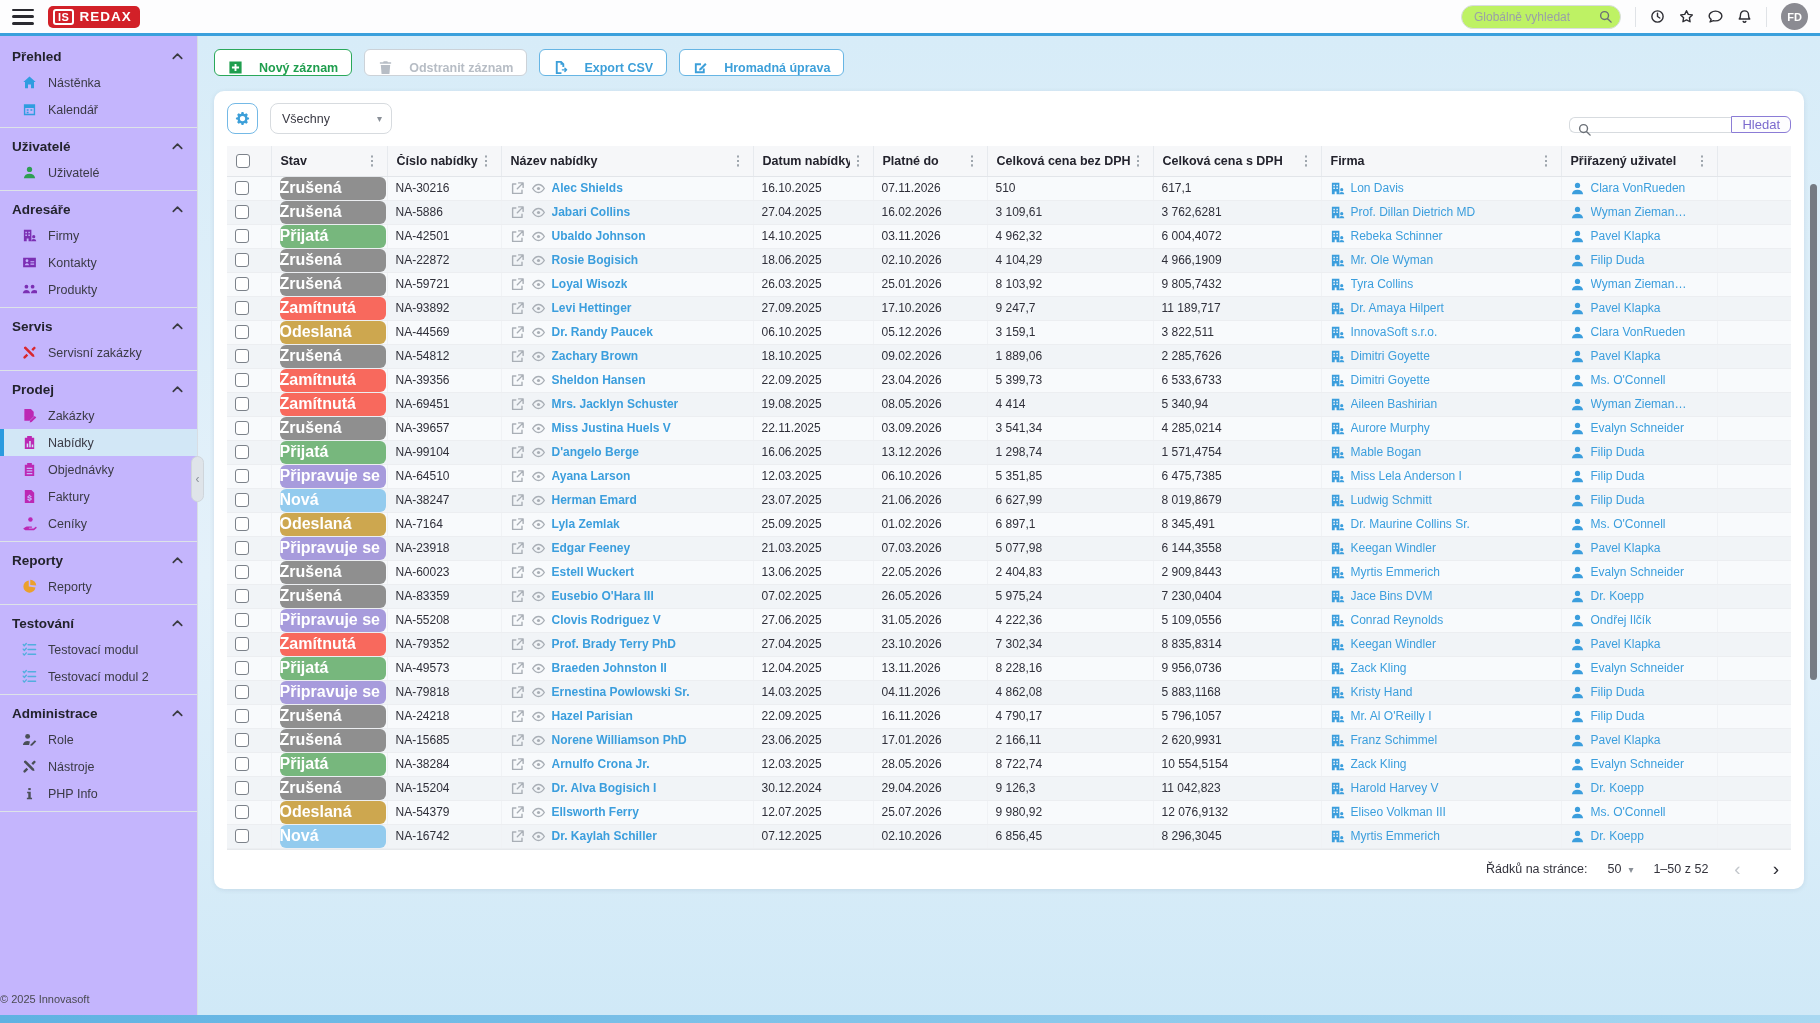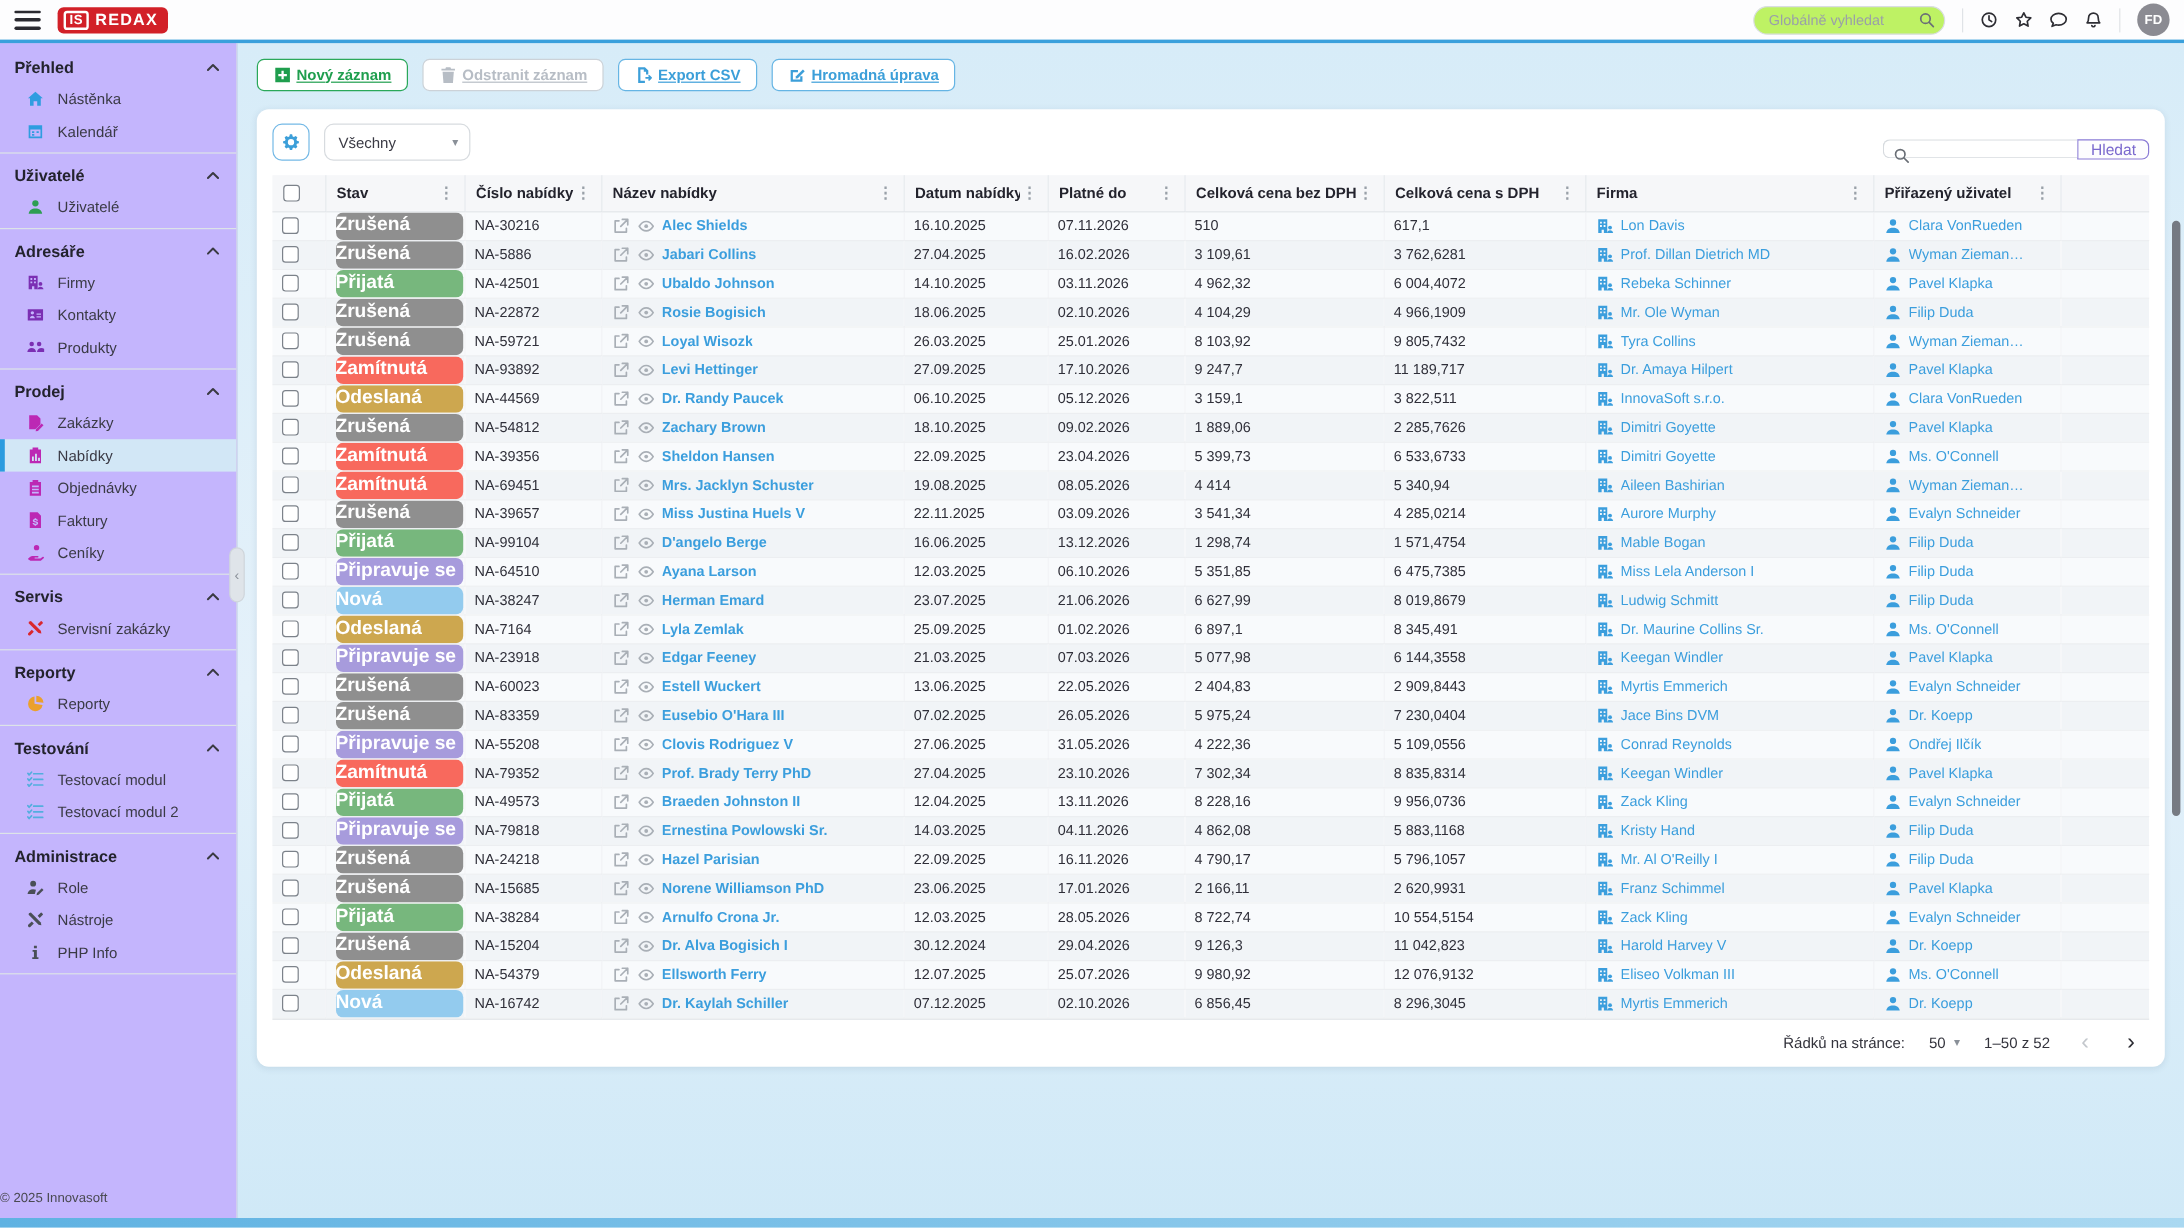--- a/index.html
+++ b/index.html
@@ -66,24 +66,23 @@
     color:#8a9099; font-size:12px; cursor:pointer; z-index:5;
   }
 
   
   .main {
     flex:1; min-width:0; padding:13px 16px 0 16px; position:relative;
     background:linear-gradient(180deg,#d7ecf8 0%,#e4f1fa 55%,#d0e9f7 100%);
   }
   .actions { display:flex; gap:12px; margin-bottom:15px; }
   .btn {
-    display:flex; align-items:center; gap:4px; height:27px; padding:0 13px;
+    display:flex; align-items:flex-end; gap:16px; height:27px; padding:0 13px;
     border-radius:6px; background:#fff; font-size:12.5px; font-weight:700; cursor:pointer;
     border:1px solid transparent;
-    text-decoration:underline;
   }
   .btn .ico { display:flex; }
   .btn-green { border-color:#2aa85a; color:#1f9e4e; }
   .btn-gray  { border-color:#ccd2d8; color:#b7bdc5; cursor:default; }
   .btn-blue  { border-color:#66b5e4; color:#3c9fd9; }
 
   
   .card {
     background:#fff; border-radius:10px; box-shadow:0 1px 5px rgba(40,70,100,.10);
     padding:12px 13px 0 13px;
@@ -298,87 +297,87 @@
                   <circle cx="11.3" cy="5" r="2" fill="currentColor"></circle>
                   <path d="M.8 12c.3-2.2 1.9-3.5 3.9-3.5S8.3 9.8 8.6 12z" fill="currentColor"></path>
                   <path d="M9.4 12c.3-2.2 1.9-3.5 3.9-3.5 1 0 1.9.3 2.7.9V12z" fill="currentColor"></path>
                 </svg>
               </span>
               <span>Produkty</span>
             </div>
           </div>
           <div class="side-section">
             <div class="side-title">
-              <span>Prodej</span>
+              <span>Servis</span>
               <span class="chev">
                 <svg width="15" height="15" viewBox="0 0 16 16">
                   <path d="M3.5 10 8 5.5 12.5 10" fill="none" stroke="currentColor" stroke-width="1.8" stroke-linecap="round" stroke-linejoin="round"></path>
                 </svg>
               </span>
             </div>
             <div class="side-item">
-              <span class="ico" style="color: rgb(188, 40, 180);">
-                <svg width="15" height="15" viewBox="0 0 16 16">
-                  <path d="M2.5 1h7l3 3v5L8 13.5H2.5z" fill="currentColor"></path>
-                  <path d="M8.6 13.4l5-5 1.6 1.6-5 5-2 .4z" fill="currentColor"></path>
-                </svg>
-              </span>
-              <span>Zakázky</span>
-            </div>
-            <div class="side-item sel">
-              <span class="ico" style="color: rgb(188, 40, 180);">
-                <svg width="15" height="15" viewBox="0 0 16 16">
-                  <path fill-rule="evenodd" d="M5.5 1h5v1.8H13V15H3V2.8h2.5V1zM5 9h1.6v4H5V9zm2.7-2.5h1.6V13H7.7V6.5zm2.7 3.5H12v3h-1.6v-3z" fill="currentColor"></path>
-                </svg>
-              </span>
-              <span>Nabídky</span>
-            </div>
-            <div class="side-item">
-              <span class="ico" style="color: rgb(188, 40, 180);">
-                <svg width="15" height="15" viewBox="0 0 16 16">
-                  <path fill-rule="evenodd" d="M5.5 1h5v1.8H13V15H3V2.8h2.5V1zM5 6h6v1.4H5V6zm0 2.8h6v1.4H5V8.8zm0 2.8h6V13H5v-1.4z" fill="currentColor"></path>
-                </svg>
-              </span>
-              <span>Objednávky</span>
-            </div>
-            <div class="side-item">
-              <span class="ico" style="color: rgb(188, 40, 180);">
-                <svg width="15" height="15" viewBox="0 0 16 16">
-                  <path fill-rule="evenodd" d="M3 1h7l3 3v11H3V1zm5.7 5.2v.7c.9.1 1.6.6 1.6 1.5H9c0-.4-.4-.6-1-.6s-1 .2-1 .5c0 .3.3.4 1.1.6 1.2.2 2.3.5 2.3 1.7 0 .9-.7 1.5-1.7 1.6v.8H7.3v-.8c-1-.1-1.8-.7-1.8-1.7h1.4c0 .5.5.7 1.1.7.7 0 1.1-.2 1.1-.6 0-.3-.4-.5-1.2-.6-1.1-.2-2.2-.5-2.2-1.6 0-.8.7-1.4 1.6-1.5v-.7h1.4z" fill="currentColor"></path>
-                </svg>
-              </span>
-              <span>Faktury</span>
-            </div>
-            <div class="side-item">
-              <span class="ico" style="color: rgb(188, 40, 180);">
-                <svg width="15" height="15" viewBox="0 0 16 16">
-                  <circle cx="9" cy="3.6" r="2.4" fill="currentColor"></circle>
-                  <path d="M1.2 13.6c2-2 3.4-2.5 4.9-2.5h4c.9 0 .9 1.3 0 1.3H7.6c-.5 0-.5.9 0 .9h4.8l1.9-1.5c.9-.7 1.9.5 1 1.3l-2.5 2.2H3.6z" fill="currentColor"></path>
-                </svg>
-              </span>
-              <span>Ceníky</span>
+              <span class="ico" style="color: rgb(217, 39, 46);">
+                <svg width="15" height="15" viewBox="0 0 16 16">
+                  <path d="M2.2 2.2 4 1.5l8.8 8.8.5 2.5-2.5-.5L2 3.5z" fill="currentColor"></path>
+                  <path d="M13 1.5c.8.3 1.5 1 1.8 1.8l-3 3-1.8-1.8zM4.8 9.4l1.8 1.8-2.9 2.9c-.6.6-1.4.6-1.9 0-.5-.5-.5-1.3 0-1.9z" fill="currentColor"></path>
+                </svg>
+              </span>
+              <span>Servisní zakázky</span>
             </div>
           </div>
           <div class="side-section">
             <div class="side-title">
-              <span>Servis</span>
+              <span>Prodej</span>
               <span class="chev">
                 <svg width="15" height="15" viewBox="0 0 16 16">
                   <path d="M3.5 10 8 5.5 12.5 10" fill="none" stroke="currentColor" stroke-width="1.8" stroke-linecap="round" stroke-linejoin="round"></path>
                 </svg>
               </span>
             </div>
             <div class="side-item">
-              <span class="ico" style="color: rgb(217, 39, 46);">
-                <svg width="15" height="15" viewBox="0 0 16 16">
-                  <path d="M2.2 2.2 4 1.5l8.8 8.8.5 2.5-2.5-.5L2 3.5z" fill="currentColor"></path>
-                  <path d="M13 1.5c.8.3 1.5 1 1.8 1.8l-3 3-1.8-1.8zM4.8 9.4l1.8 1.8-2.9 2.9c-.6.6-1.4.6-1.9 0-.5-.5-.5-1.3 0-1.9z" fill="currentColor"></path>
-                </svg>
-              </span>
-              <span>Servisní zakázky</span>
+              <span class="ico" style="color: rgb(188, 40, 180);">
+                <svg width="15" height="15" viewBox="0 0 16 16">
+                  <path d="M2.5 1h7l3 3v5L8 13.5H2.5z" fill="currentColor"></path>
+                  <path d="M8.6 13.4l5-5 1.6 1.6-5 5-2 .4z" fill="currentColor"></path>
+                </svg>
+              </span>
+              <span>Zakázky</span>
+            </div>
+            <div class="side-item sel">
+              <span class="ico" style="color: rgb(188, 40, 180);">
+                <svg width="15" height="15" viewBox="0 0 16 16">
+                  <path fill-rule="evenodd" d="M5.5 1h5v1.8H13V15H3V2.8h2.5V1zM5 9h1.6v4H5V9zm2.7-2.5h1.6V13H7.7V6.5zm2.7 3.5H12v3h-1.6v-3z" fill="currentColor"></path>
+                </svg>
+              </span>
+              <span>Nabídky</span>
+            </div>
+            <div class="side-item">
+              <span class="ico" style="color: rgb(188, 40, 180);">
+                <svg width="15" height="15" viewBox="0 0 16 16">
+                  <path fill-rule="evenodd" d="M5.5 1h5v1.8H13V15H3V2.8h2.5V1zM5 6h6v1.4H5V6zm0 2.8h6v1.4H5V8.8zm0 2.8h6V13H5v-1.4z" fill="currentColor"></path>
+                </svg>
+              </span>
+              <span>Objednávky</span>
+            </div>
+            <div class="side-item">
+              <span class="ico" style="color: rgb(188, 40, 180);">
+                <svg width="15" height="15" viewBox="0 0 16 16">
+                  <path fill-rule="evenodd" d="M3 1h7l3 3v11H3V1zm5.7 5.2v.7c.9.1 1.6.6 1.6 1.5H9c0-.4-.4-.6-1-.6s-1 .2-1 .5c0 .3.3.4 1.1.6 1.2.2 2.3.5 2.3 1.7 0 .9-.7 1.5-1.7 1.6v.8H7.3v-.8c-1-.1-1.8-.7-1.8-1.7h1.4c0 .5.5.7 1.1.7.7 0 1.1-.2 1.1-.6 0-.3-.4-.5-1.2-.6-1.1-.2-2.2-.5-2.2-1.6 0-.8.7-1.4 1.6-1.5v-.7h1.4z" fill="currentColor"></path>
+                </svg>
+              </span>
+              <span>Faktury</span>
+            </div>
+            <div class="side-item">
+              <span class="ico" style="color: rgb(188, 40, 180);">
+                <svg width="15" height="15" viewBox="0 0 16 16">
+                  <circle cx="9" cy="3.6" r="2.4" fill="currentColor"></circle>
+                  <path d="M1.2 13.6c2-2 3.4-2.5 4.9-2.5h4c.9 0 .9 1.3 0 1.3H7.6c-.5 0-.5.9 0 .9h4.8l1.9-1.5c.9-.7 1.9.5 1 1.3l-2.5 2.2H3.6z" fill="currentColor"></path>
+                </svg>
+              </span>
+              <span>Ceníky</span>
             </div>
           </div>
           <div class="side-section">
             <div class="side-title">
               <span>Reporty</span>
               <span class="chev">
                 <svg width="15" height="15" viewBox="0 0 16 16">
                   <path d="M3.5 10 8 5.5 12.5 10" fill="none" stroke="currentColor" stroke-width="1.8" stroke-linecap="round" stroke-linejoin="round"></path>
                 </svg>
               </span>

